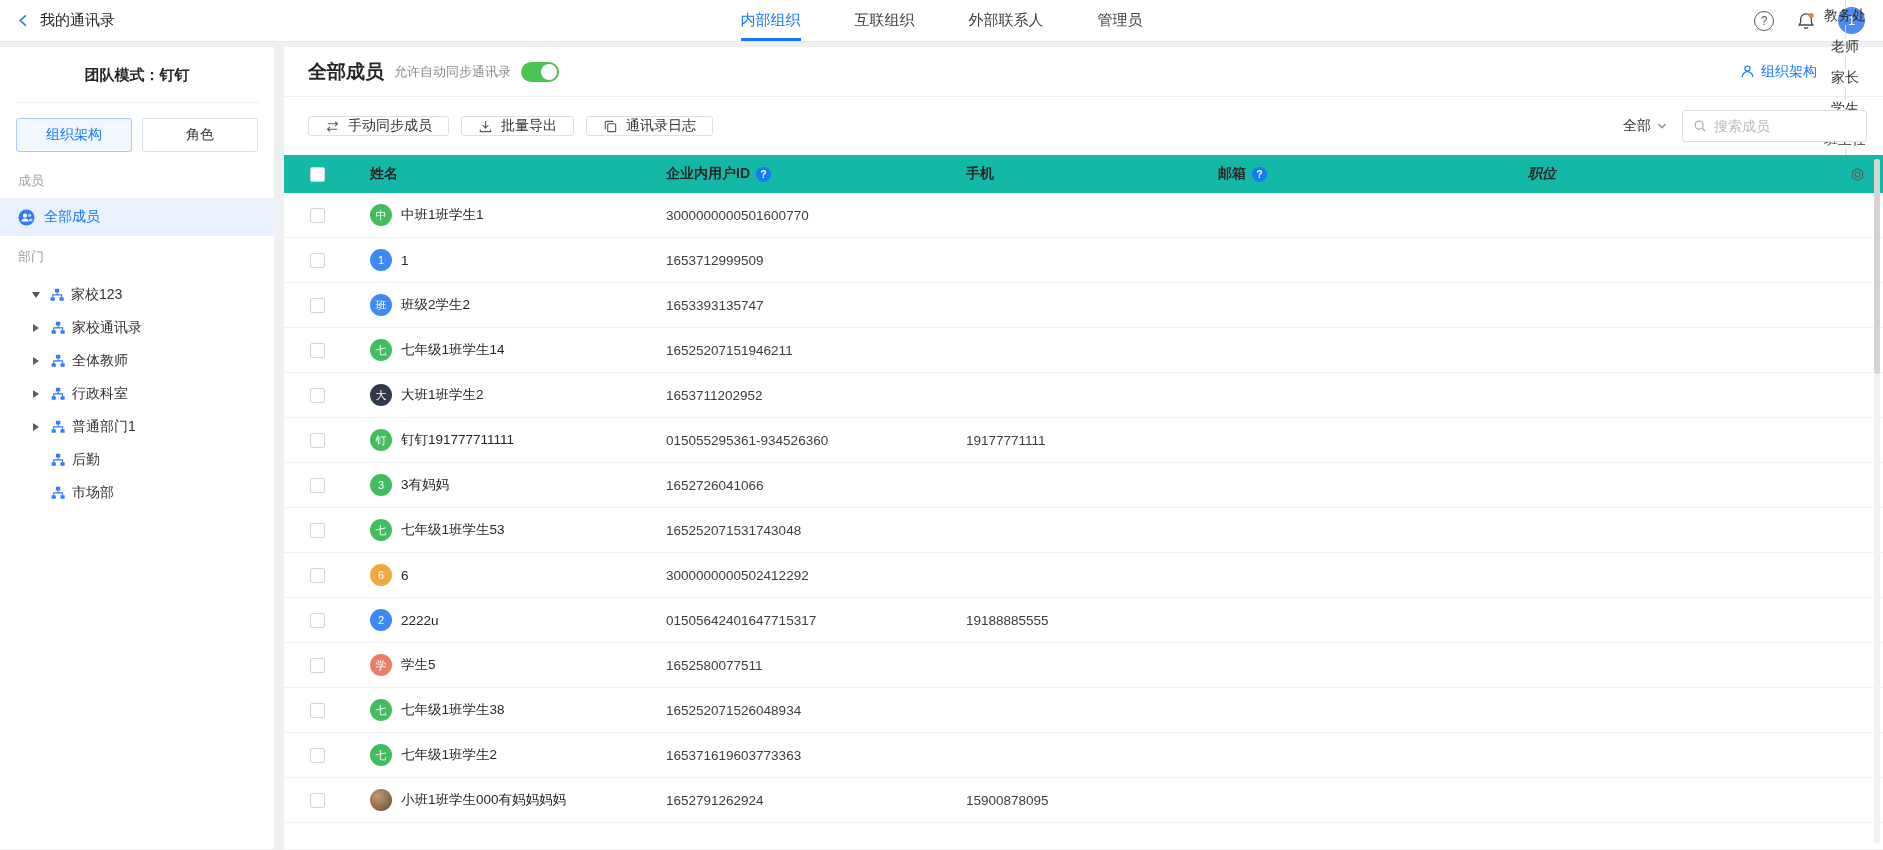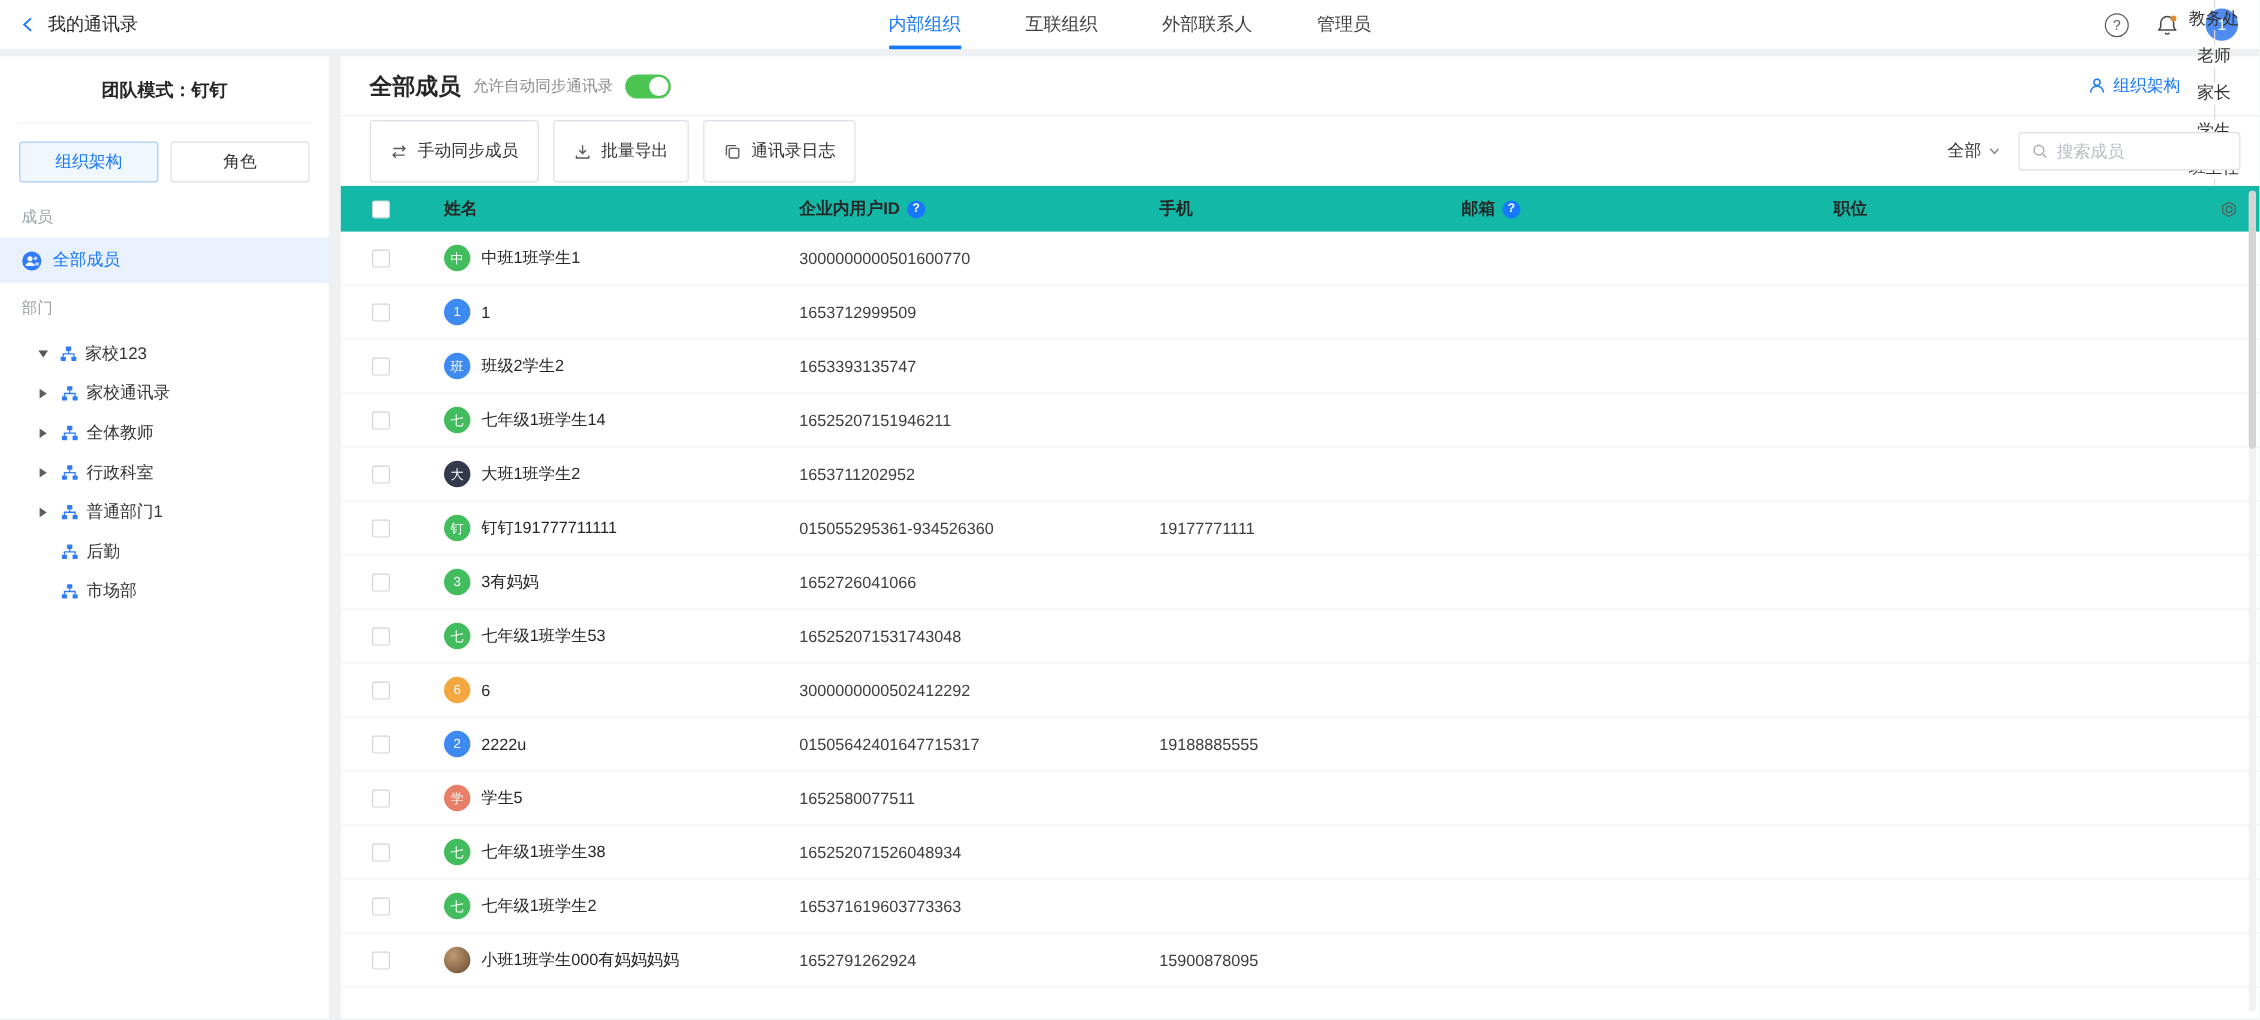--- a/index.html
+++ b/index.html
@@ -58,41 +58,41 @@
   .toggle { width:38px; height:20px; border-radius:10px; position:relative; margin-left:10px;
     cursor:pointer; flex-shrink:0; }
   .toggle .knob { position:absolute; top:2px; right:2px; width:16px; height:16px;
     border-radius:50%; background:#fff; }
   .header-right { margin-left:auto; display:flex; align-items:center; font-size:14px; }
   .role-manage { color:#1677ff; display:flex; align-items:center; gap:6px; cursor:pointer; }
   .role-sep { width:1px; height:13px; background:#dcdcdc; margin:0 12px; }
   .role-link { color:#333; cursor:pointer; white-space:nowrap; }
   
   .toolbar { height:58px; display:flex; align-items:center; padding:0 16px 0 24px; flex-shrink:0; }
-  .tbtn { height:52px; display:flex; align-items:center; gap:8px; padding:0 16px;
+  .tbtn { height:20px; display:flex; align-items:center; gap:8px; padding:0 16px;
     border:1px solid #dcdfe6; border-radius:3px; margin-right:12px; font-size:14px;
     color:#333; background:#fff; cursor:pointer; }
   .toolbar-right { margin-left:auto; display:flex; align-items:center; gap:15px; }
   .filter { display:flex; align-items:center; gap:6px; color:#333; cursor:pointer; }
   .search-box { width:185px; height:32px; border:1px solid #dcdfe6; border-radius:3px;
     display:flex; align-items:center; padding:0 10px; gap:7px; background:#fff; }
   .search-box input { border:none; outline:none; flex:1; font-size:14px; min-width:0;
     font-family:inherit; color:#333; }
   .search-box input::placeholder { color:#b8bcc4; }
   
   .thead { height:38px; background:#14b8a6; display:flex; align-items:center;
     font-size:14px; font-weight:bold; color:#262626; padding-left:26px; flex-shrink:0; }
   .trow { height:45px; display:flex; align-items:center; border-bottom:1px solid #f0f0f0;
     padding-left:26px; font-size:13.5px; }
   .c-check { flex:0 0 60px; display:flex; align-items:center; }
   .c-name  { flex:0 0 296px; display:flex; align-items:center; gap:9px; min-width:0; }
   .c-id    { flex:0 0 300px; color:#3d3d3d; }
   .c-phone { flex:0 0 252px; color:#3d3d3d; }
   .c-email { flex:0 0 310px; color:#3d3d3d; }
-  .c-pos   { flex:1; color:#3d3d3d; }
+  .c-pos   { flex:1; color:#3d3d3d;font-style:italic; }
   .c-gear  { flex:0 0 52px; display:flex; justify-content:flex-end; padding-right:18px; }
   .thead .c-id, .thead .c-phone, .thead .c-email, .thead .c-pos, .thead .c-name { color:#262626; }
   .th-cell { display:flex; align-items:center; gap:6px; }
   .cb { width:15px; height:15px; border:1px solid #d0d3d9; border-radius:2px; background:#fff;
     cursor:pointer; flex-shrink:0; }
   .avatar { width:22px; height:22px; border-radius:50%; color:#fff; font-size:11px;
     display:flex; align-items:center; justify-content:center; flex-shrink:0; overflow:hidden; }
   .avatar.photo { background:radial-gradient(circle at 35% 32%, #c09a72, #8a6848 62%, #5b4430); }
   .member-name { color:#262626; white-space:nowrap; overflow:hidden; text-overflow:ellipsis;text-align:center; }
   .qicon { width:15px; height:15px; border-radius:50%; background:#1677ff; color:#fff;

